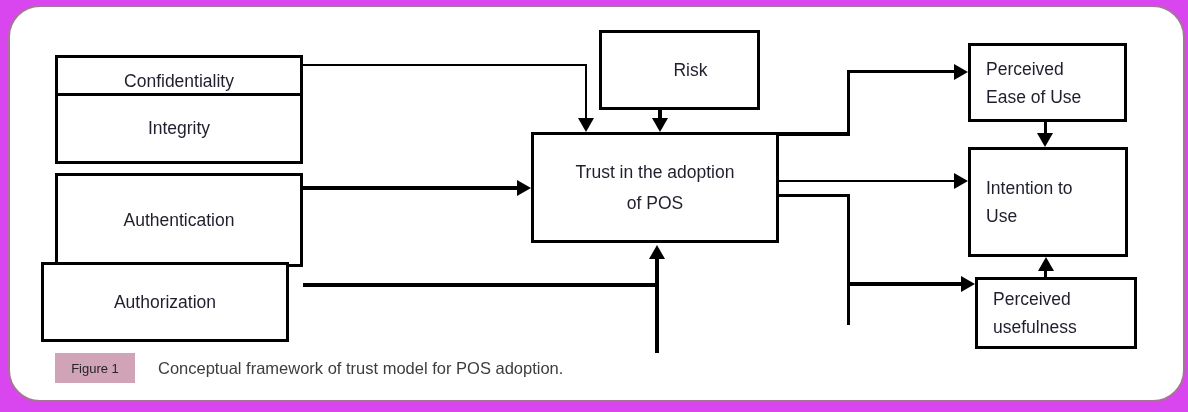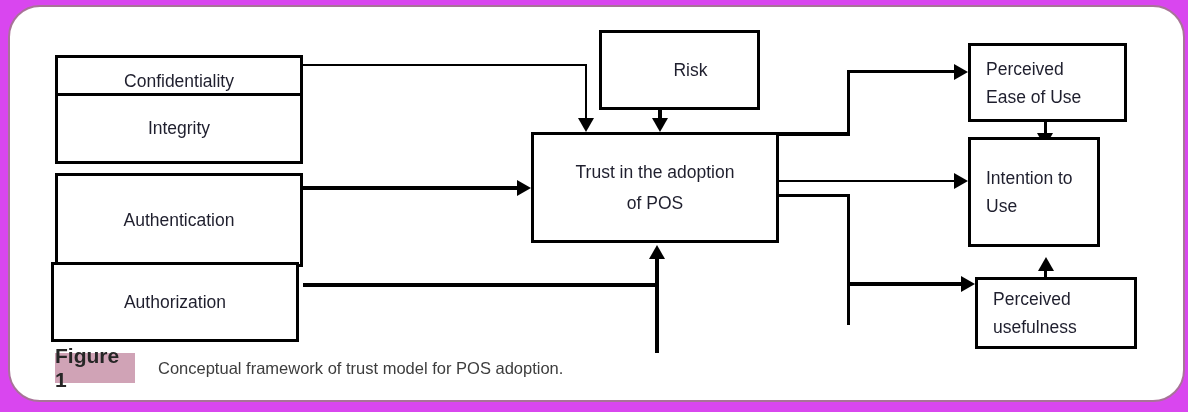--- a/index.html
+++ b/index.html
@@ -26,38 +26,38 @@
     display:flex;align-items:center;color:var(--label-text);
     font-size:17.5px;white-space:pre-line;z-index:2;
   }
   .center{justify-content:center;text-align:center;}
   .leftpad{padding-left:15px;line-height:1.6;}
   .trust-lh{line-height:1.75;}
   
   .b-conf {left:55px; top:55px;  width:248px;height:53px;}
   .b-integ{left:55px; top:93px; width:248px;height:71px;}
   .b-authn{left:55px; top:173px; width:248px;height:94px;}
-  .b-authz{left:51px; top:262px; width:248px;height:80px;}
+  .b-authz{left:41px; top:262px; width:248px;height:80px;}
   .b-risk {left:599px;top:30px;  width:161px;height:80px;padding-left:22px;}
   .b-trust{left:531px;top:132px; width:248px;height:111px;text-align:center;}
   .b-peou {left:968px;top:43px;  width:159px;height:79px;}
-  .b-int  {left:968px;top:137px; width:132px;height:110px;}
+  .b-int  {left:968px;top:147px; width:160px;height:110px;}
   .b-pu   {left:975px;top:277px; width:162px;height:72px;}
   
   .ln{position:absolute;background:var(--connector);z-index:1;}
   .ah{position:absolute;width:0;height:0;z-index:1;}
   .ah-down {border-left:8px solid transparent;border-right:8px solid transparent;border-top:14px solid var(--connector);}
   .ah-up   {border-left:8px solid transparent;border-right:8px solid transparent;border-bottom:14px solid var(--connector);}
   .ah-right{border-top:8px solid transparent;border-bottom:8px solid transparent;border-left:14px solid var(--connector);}
   
   .caption-row{position:absolute;left:55px;top:353px;display:flex;align-items:center;z-index:3;}
   .caption-chip{
     width:80px;height:30px;background:var(--caption-highlight);
     display:flex;align-items:center;justify-content:center;
-    font-weight:bold;font-size:21px;color:#262626;
+    font-weight:normal;font-size:13px;color:#262626;
   }
   .caption-text{margin-left:23px;font-size:16.5px;color:var(--caption-text);}
 </style>
 </head>
 <body>
 
 <div class="stage">
   <div class="frame"></div>
 
   <div class="ln" style="left:303px;top:64px;width:284px;height:2px;"></div>

